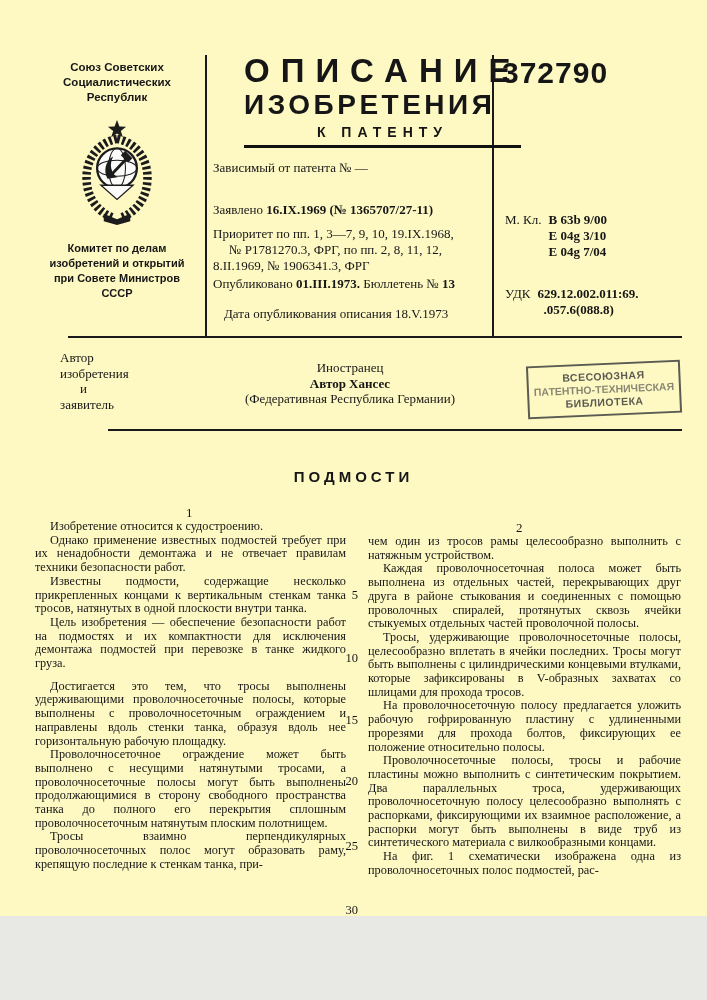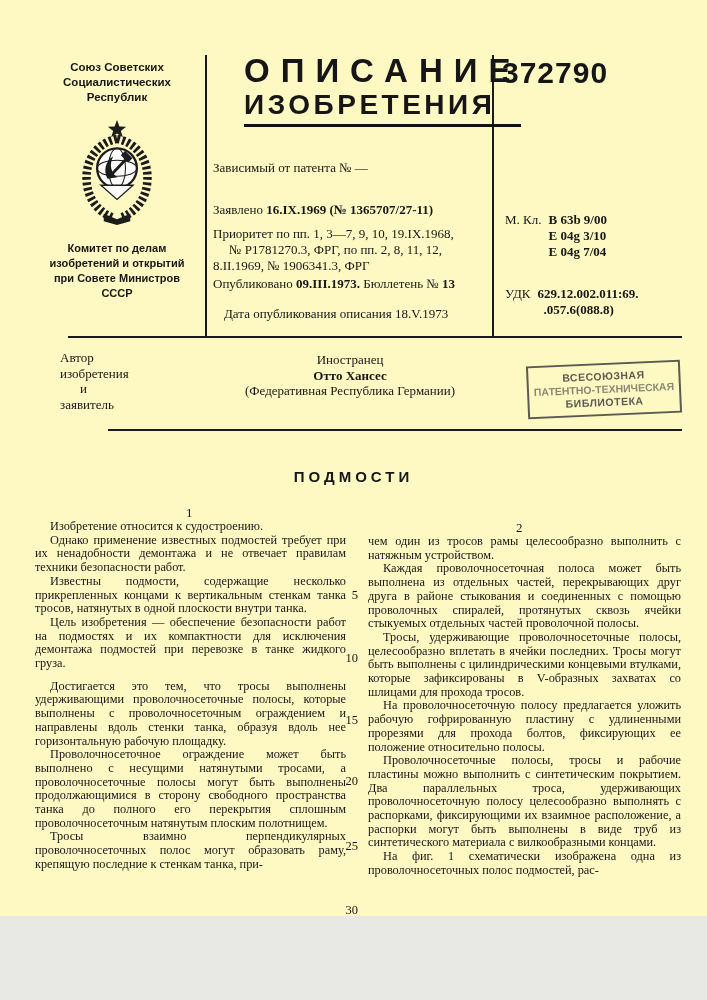--- a/index.html
+++ b/index.html
@@ -35,21 +35,21 @@
   .r-descdate{left:213px;top:306px;margin-left:11px;}
   .b{font-weight:bold;}
   .mkl{left:505px;top:212px;display:flex;gap:7px;}
   .mkl-codes div{font-weight:bold;line-height:16px;}
   .udk{left:505px;top:286px;display:flex;gap:7px;}
   .udk-lines div{font-weight:bold;line-height:16px;}
   .udk-lines .l2{padding-left:6px;}
   
   .author-role{position:absolute;left:60px;top:350px;font-size:13px;line-height:15.5px;}
   .author-role .ind{padding-left:20px;}
-  .author-center{position:absolute;left:205px;top:352px;width:290px;text-align:center;font-size:13px;line-height:15.5px;}
+  .author-center{position:absolute;left:205px;top:360px;width:290px;text-align:center;font-size:13px;line-height:15.5px;}
   .author-name{font-weight:bold;}
   .stamp{
     position:absolute;left:527px;top:363px;width:154px;box-sizing:border-box;
     transform:rotate(-2.5deg);border:2px solid #4a4a48;color:#4a4a48;
     text-align:center;padding:5px 3px;
     font:bold 10.5px/13px "Liberation Sans",sans-serif;letter-spacing:.5px;opacity:.9;
   }
   .stamp .worn{opacity:.72;letter-spacing:0;}
   
   .invention-title{position:absolute;left:0;top:468px;width:707px;text-align:center;
@@ -99,20 +99,21 @@
       <div>СССР</div>
     </div>
   </div>
 
   <div class="vline1"></div>
   <div class="vline2"></div>
 
   <div class="doc-type">
     <div class="dt1">ОПИСАНИЕ</div>
     <div class="dt2">ИЗОБРЕТЕНИЯ</div>
+    <div class="dt3">К ПАТЕНТУ</div>
     <div class="dt-rule"></div>
   </div>
 
   <div class="patent-number">372790</div>
 
   <div class="inforow r-dependent">
     <span>Зависимый от патента №</span>
     <span>—</span>
   </div>
 
@@ -123,21 +124,21 @@
   </div>
 
   <div class="inforow r-priority">
     <div>Приоритет по пп. 1, 3—7, 9, 10, 19.IX.1968,</div>
     <div class="pl2">№ Р1781270.3, ФРГ, по пп. 2, 8, 11, 12,</div>
     <div>8.II.1969, № 1906341.3, ФРГ</div>
   </div>
 
   <div class="inforow r-published">
     <span>Опубликовано</span>
-    <span class="b">09.III.1973.</span>
+    <span class="b">01.III.1973.</span>
     <span>Бюллетень №</span>
     <span class="b">13</span>
   </div>
 
   <div class="inforow r-descdate">
     <span>Дата опубликования описания</span>
     <span>18.V.1973</span>
   </div>
 
   <div class="inforow mkl">
@@ -161,21 +162,21 @@
 
   <div class="author-role">
     <div>Автор</div>
     <div>изобретения</div>
     <div class="ind">и</div>
     <div>заявитель</div>
   </div>
 
   <div class="author-center">
     <div>Иностранец</div>
-    <div class="author-name">Отто Хансес</div>
+    <div class="author-name">Автор Хансес</div>
     <div>(Федеративная Республика Германии)</div>
   </div>
 
   <div class="stamp">
     <div>ВСЕСОЮЗНАЯ</div>
     <div class="worn">ПАТЕНТНО-ТЕХНИЧЕСКАЯ</div>
     <div>БИБЛИОТЕКА</div>
   </div>
 
   <div class="hrule2"></div>

